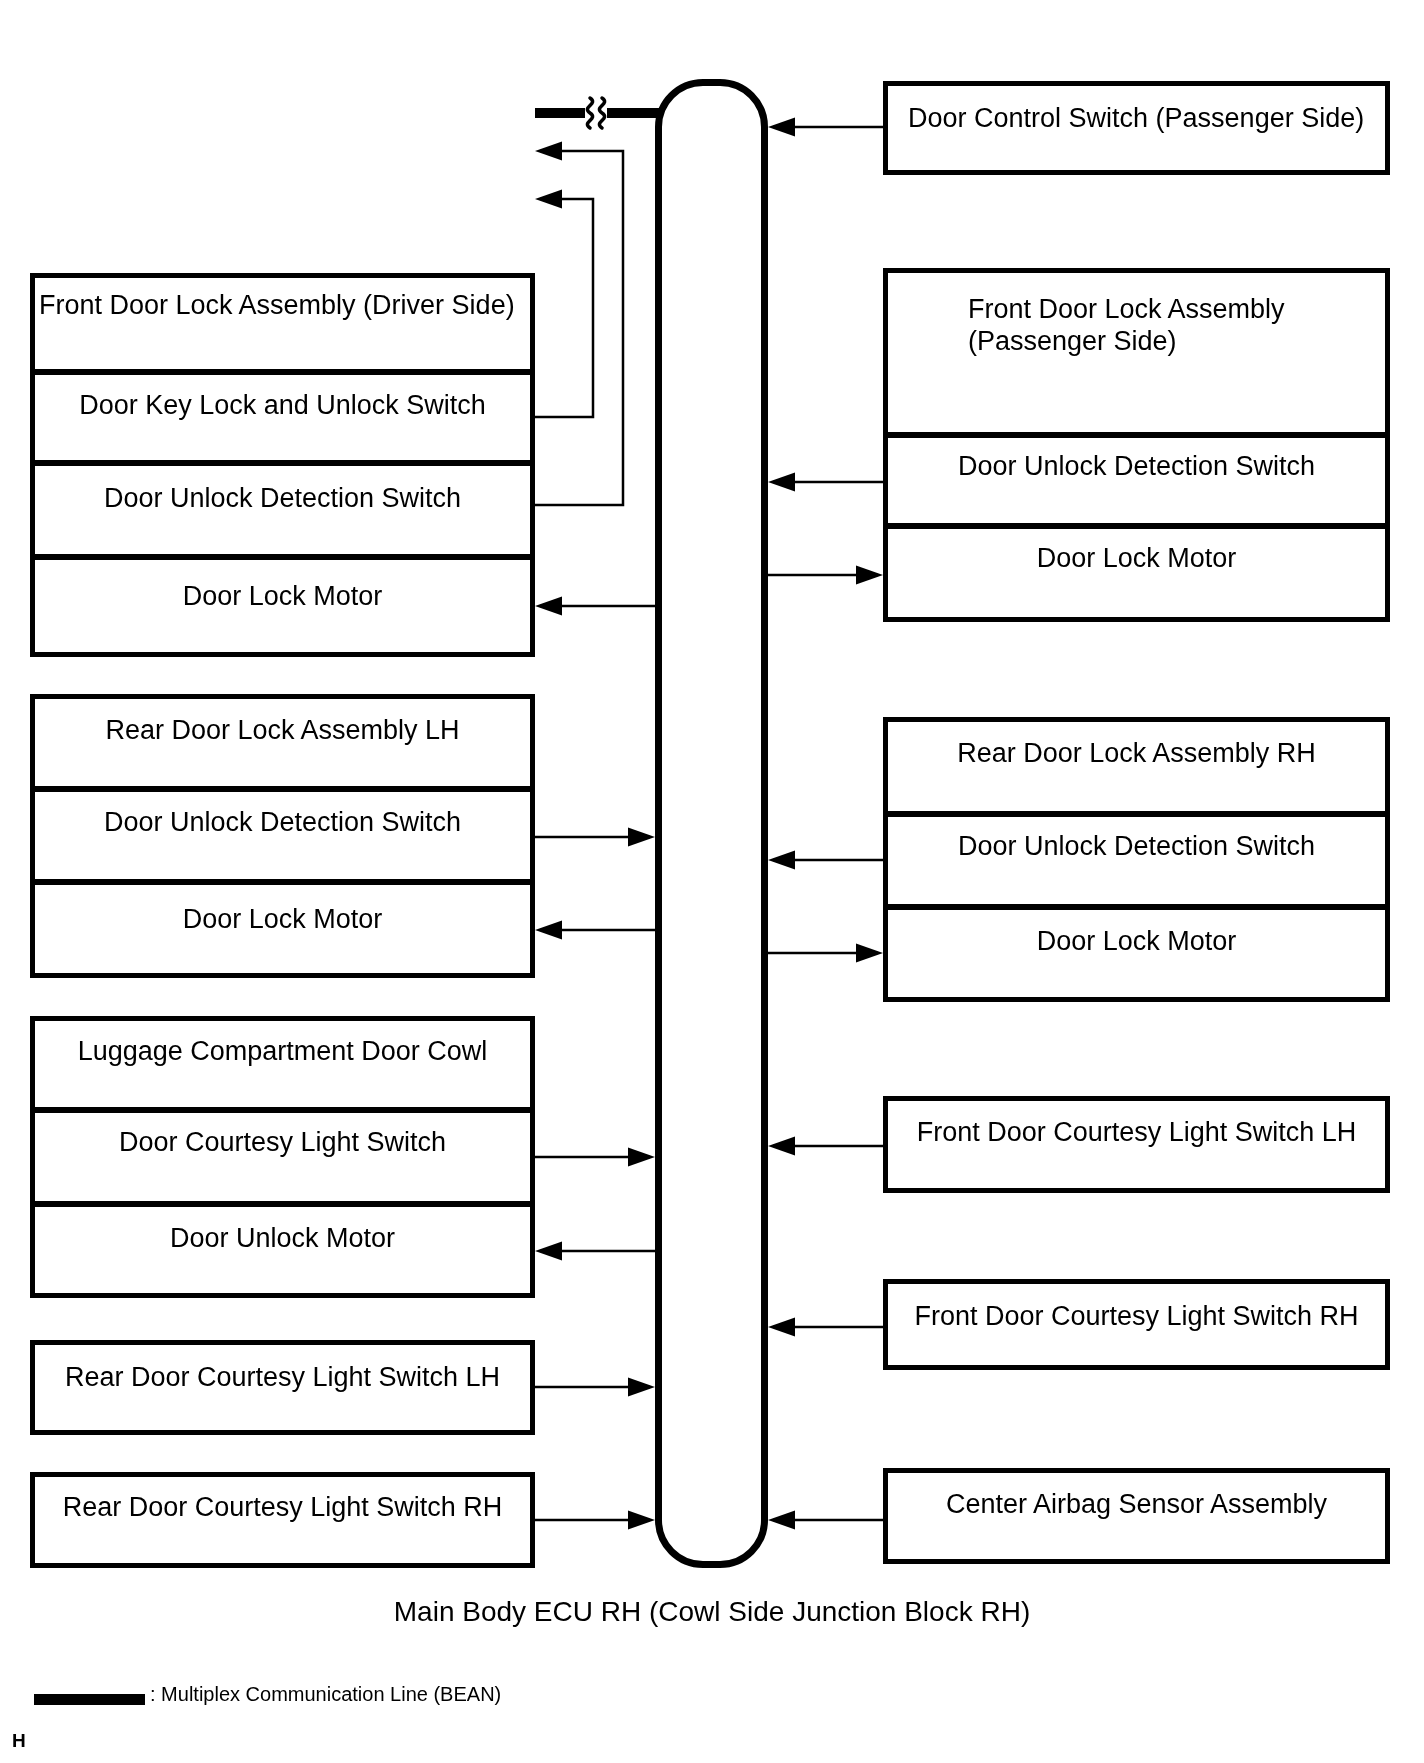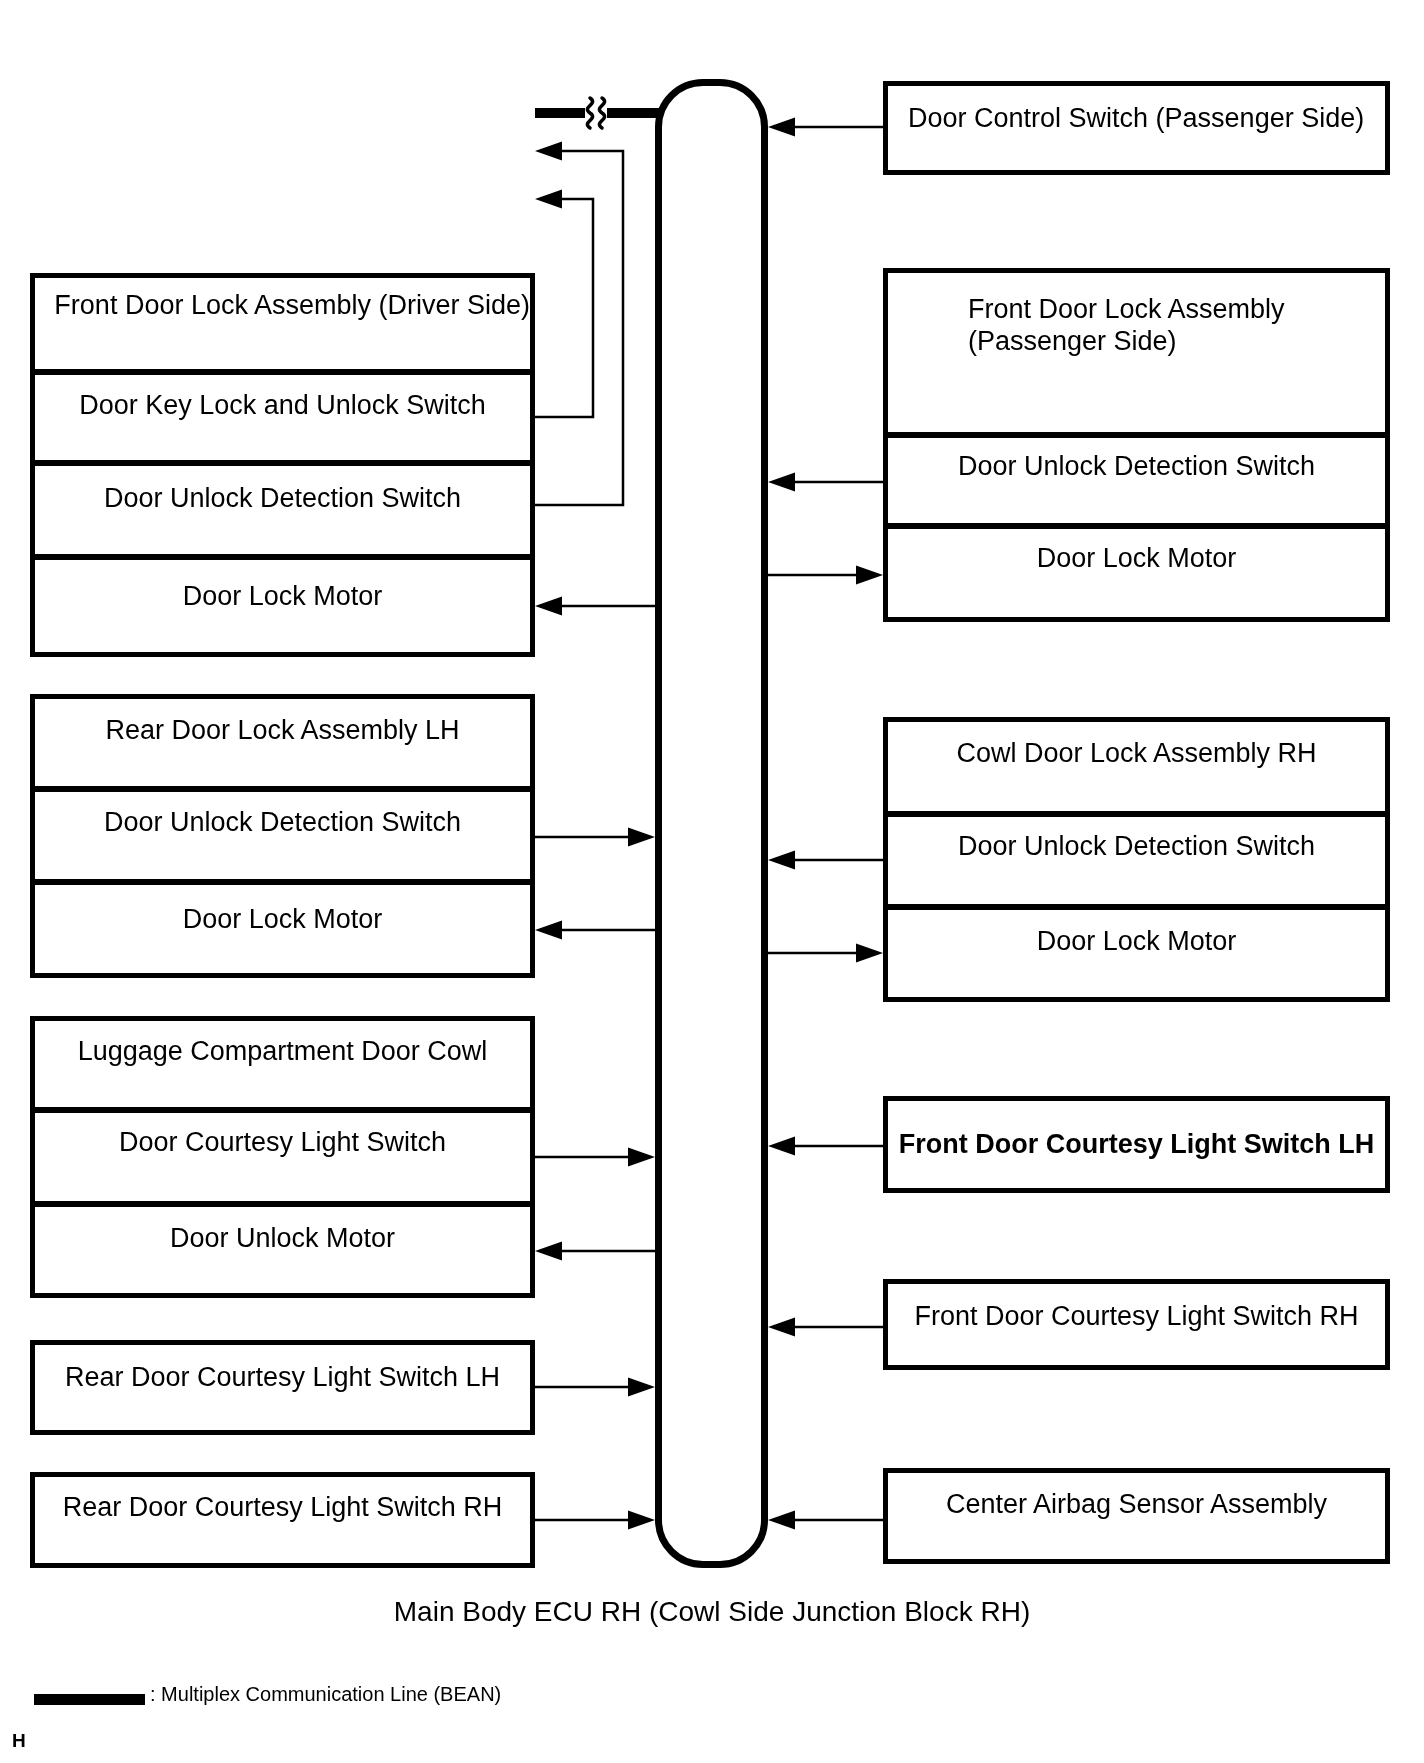--- a/index.html
+++ b/index.html
@@ -153,21 +153,21 @@
 
     <g>
       <path d="M883,1520 H773" stroke="#000" stroke-width="2.5" fill="none"></path>
       <polygon points="768,1520 795,1510.5 795,1529.5" fill="#000"></polygon>
     </g>
   </svg>
 
   <div class="ecu"></div>
 
 
-  <div class="box" style="left:30px;top:273px;width:505px;height:101px;text-align:right;">
+  <div class="box" style="left:30px;top:273px;width:505px;height:101px;">
     <div class="lbl" style="padding:12px 0 0 4px;">Front Door Lock Assembly (Driver Side)</div>
   </div>
   <div class="box center" style="left:30px;top:370px;width:505px;height:95px;">
     <div class="lbl" style="padding-top:15px;">Door Key Lock and Unlock Switch</div>
   </div>
   <div class="box center" style="left:30px;top:461px;width:505px;height:98px;">
     <div class="lbl" style="padding-top:17px;">Door Unlock Detection Switch</div>
   </div>
   <div class="box center" style="left:30px;top:555px;width:505px;height:102px;">
     <div class="lbl" style="padding-top:21px;">Door Lock Motor</div>
@@ -209,31 +209,31 @@
     <div class="lbl" style="padding:0 0 0 80px;line-height:32px;">(Passenger Side)</div>
   </div>
   <div class="box center" style="left:883px;top:433px;width:507px;height:95px;">
     <div class="lbl" style="padding-top:13px;">Door Unlock Detection Switch</div>
   </div>
   <div class="box center" style="left:883px;top:524px;width:507px;height:98px;">
     <div class="lbl" style="padding-top:14px;">Door Lock Motor</div>
   </div>
 
   <div class="box center" style="left:883px;top:717px;width:507px;height:99px;">
-    <div class="lbl" style="padding-top:16px;">Cowl Door Lock Assembly RH</div>
+    <div class="lbl" style="padding-top:16px;">Rear Door Lock Assembly RH</div>
   </div>
   <div class="box center" style="left:883px;top:812px;width:507px;height:97px;">
     <div class="lbl" style="padding-top:14px;">Door Unlock Detection Switch</div>
   </div>
   <div class="box center" style="left:883px;top:905px;width:507px;height:97px;">
     <div class="lbl" style="padding-top:16px;">Door Lock Motor</div>
   </div>
 
   <div class="box center" style="left:883px;top:1096px;width:507px;height:97px;">
-    <div class="lbl" style="padding-top:28px;font-weight:bold;">Front Door Courtesy Light Switch LH</div>
+    <div class="lbl" style="padding-top:16px;">Front Door Courtesy Light Switch LH</div>
   </div>
   <div class="box center" style="left:883px;top:1279px;width:507px;height:91px;">
     <div class="lbl" style="padding-top:17px;">Front Door Courtesy Light Switch RH</div>
   </div>
   <div class="box center" style="left:883px;top:1468px;width:507px;height:96px;">
     <div class="lbl" style="padding-top:16px;">Center Airbag Sensor Assembly</div>
   </div>
 
   <div class="caption">Main Body ECU RH (Cowl Side Junction Block RH)</div>
 

